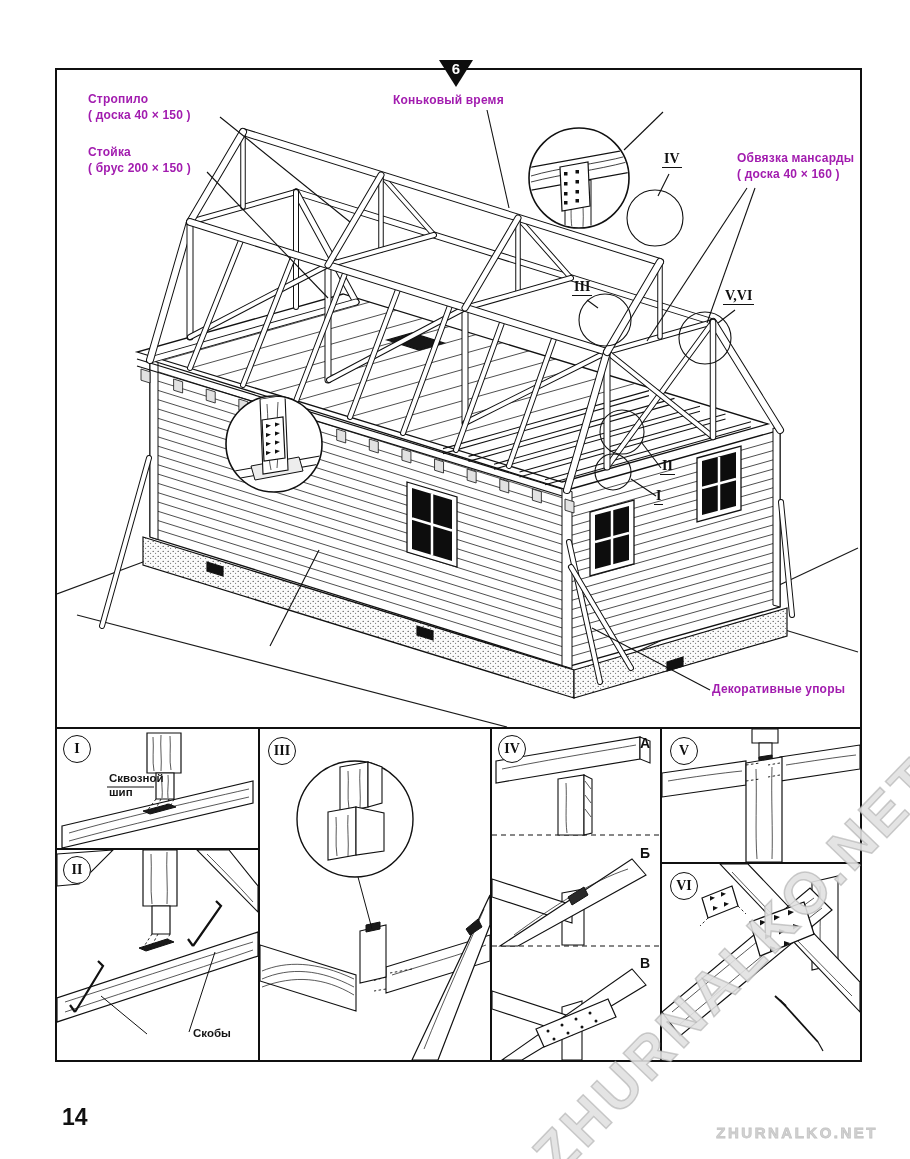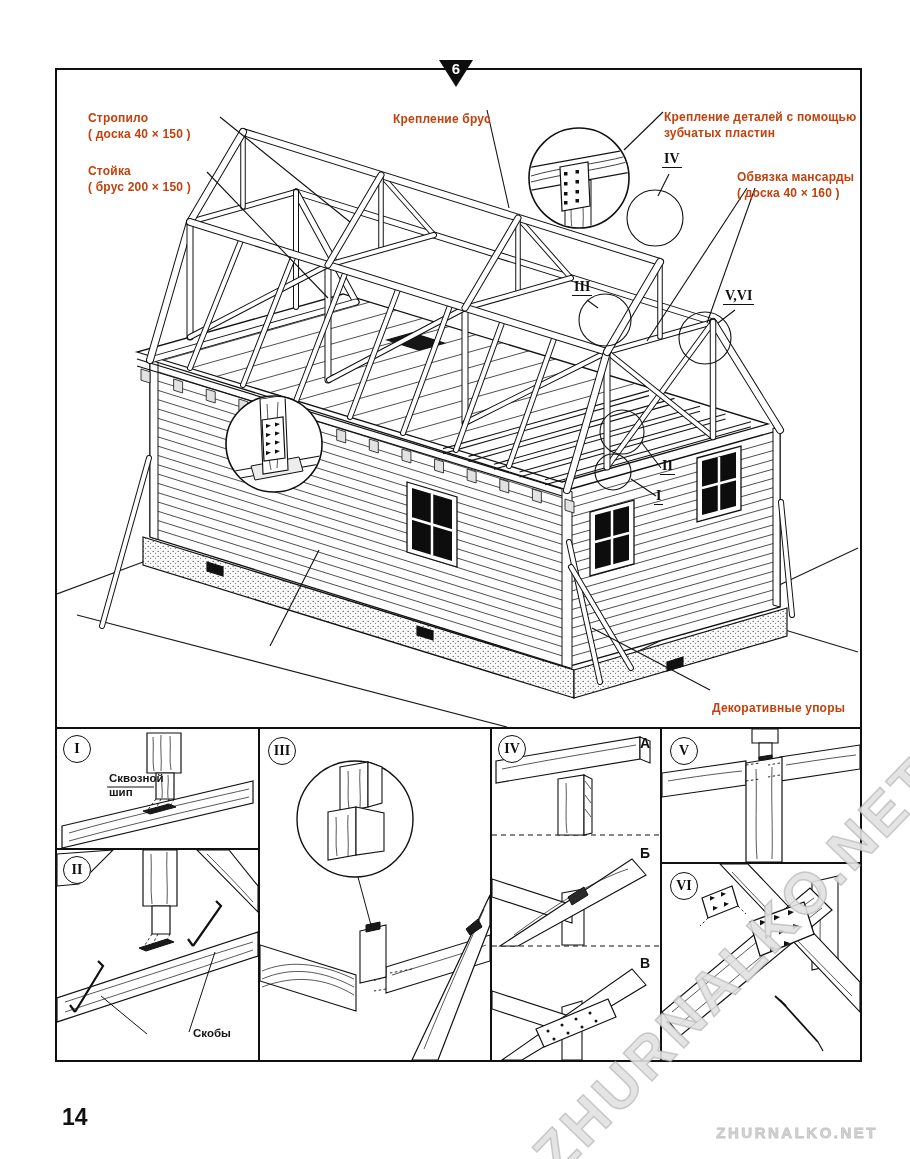--- a/index.html
+++ b/index.html
@@ -4,21 +4,21 @@
 <style>
   html,body{margin:0;padding:0;background:#e8e8e8;}
   .page{position:relative;width:910px;height:1159px;background:#ffffff;font-family:"Liberation Sans",sans-serif;overflow:hidden;margin:0 auto;}
   .frame{position:absolute;left:55px;top:68px;width:807px;height:994px;border:2px solid #101010;box-sizing:border-box;background:#fff;}
   .main-svg{position:absolute;left:0;top:0;}
   .strip{position:absolute;left:0;top:657px;width:803px;height:333px;border-top:2px solid #101010;box-sizing:border-box;}
   .panel{position:absolute;background:#fff;overflow:hidden;}
   .vdiv{position:absolute;top:0;height:331px;width:2px;background:#101010;}
   .hdiv{position:absolute;height:2px;background:#101010;}
   .badge{position:absolute;width:26px;height:26px;border:1.8px solid #111;border-radius:50%;display:flex;align-items:center;justify-content:center;font:700 14px "Liberation Serif",serif;background:#fff;z-index:3;color:#111;}
-  .lab{position:absolute;font:700 12px/1.3 "Liberation Sans",sans-serif;color:#c2410c;white-space:pre-line;z-index:5;letter-spacing:.2px;margin-top:19px;}
+  .lab{position:absolute;font:700 12px/1.3 "Liberation Sans",sans-serif;color:#a21caf;white-space:pre-line;z-index:5;letter-spacing:.2px;}
   .marker{position:absolute;font:700 14px/1.1 "Liberation Serif",serif;color:#111;border-bottom:1.6px solid #111;padding:0 2px 1px;z-index:5;}
   .sub{position:absolute;font:700 14px "Liberation Sans",sans-serif;color:#111;z-index:3;}
   .plab{position:absolute;font:700 11.5px/1.25 "Liberation Sans",sans-serif;color:#141414;white-space:pre-line;z-index:3;margin-left:44px;}
   .tri{position:absolute;left:439px;top:60px;width:0;height:0;border-left:17px solid transparent;border-right:17px solid transparent;border-top:27px solid #0d0d0d;z-index:6;}
   .tri-num{position:absolute;left:439px;top:60px;width:34px;text-align:center;font:700 15px "Liberation Sans",sans-serif;color:#fff;z-index:7;}
   .pgnum{position:absolute;left:62px;top:1088px;font:800 23px "Liberation Sans",sans-serif;color:#111;margin-top:16px;}
   .wm-diag{position:absolute;left:425px;top:932px;width:620px;text-align:center;font:700 58px "Liberation Sans",sans-serif;letter-spacing:4px;color:rgba(225,225,225,0.9);-webkit-text-stroke:1.5px rgba(165,165,165,0.55);transform:rotate(-46deg);z-index:8;pointer-events:none;}
   .wm-corner{position:absolute;right:32px;top:1124px;font:700 15px "Liberation Sans",sans-serif;letter-spacing:2.5px;color:#d2d2d2;-webkit-text-stroke:0.8px #c4c4c4;z-index:8;}
   svg{display:block;}
 </style>
@@ -551,23 +551,21 @@
           </g>
         </svg>
       </div>
     </div>
   </div>
 
   <div class="lab" style="left:88px;top:92px">Стропило
 ( доска 40 × 150 )</div>
   <div class="lab" style="left:88px;top:145px">Стойка
 ( брус 200 × 150 )</div>
-  <div class="lab" style="left:393px;top:93px">Крепление брус</div>
-  <div class="lab" style="left:664px;top:91px">Крепление деталей с помощью
-зубчатых пластин</div>
+  <div class="lab" style="left:393px;top:93px">Коньковый время</div>
   <div class="lab" style="left:737px;top:151px">Обвязка мансарды
 ( доска 40 × 160 )</div>
   <div class="lab" style="left:712px;top:682px">Декоративные упоры</div>
 
   <div class="marker" style="left:662px;top:151px">IV</div>
   <div class="marker" style="left:572px;top:279px">III</div>
   <div class="marker" style="left:723px;top:288px">V,VI</div>
   <div class="marker" style="left:660px;top:458px">II</div>
   <div class="marker" style="left:654px;top:488px">I</div>
 

